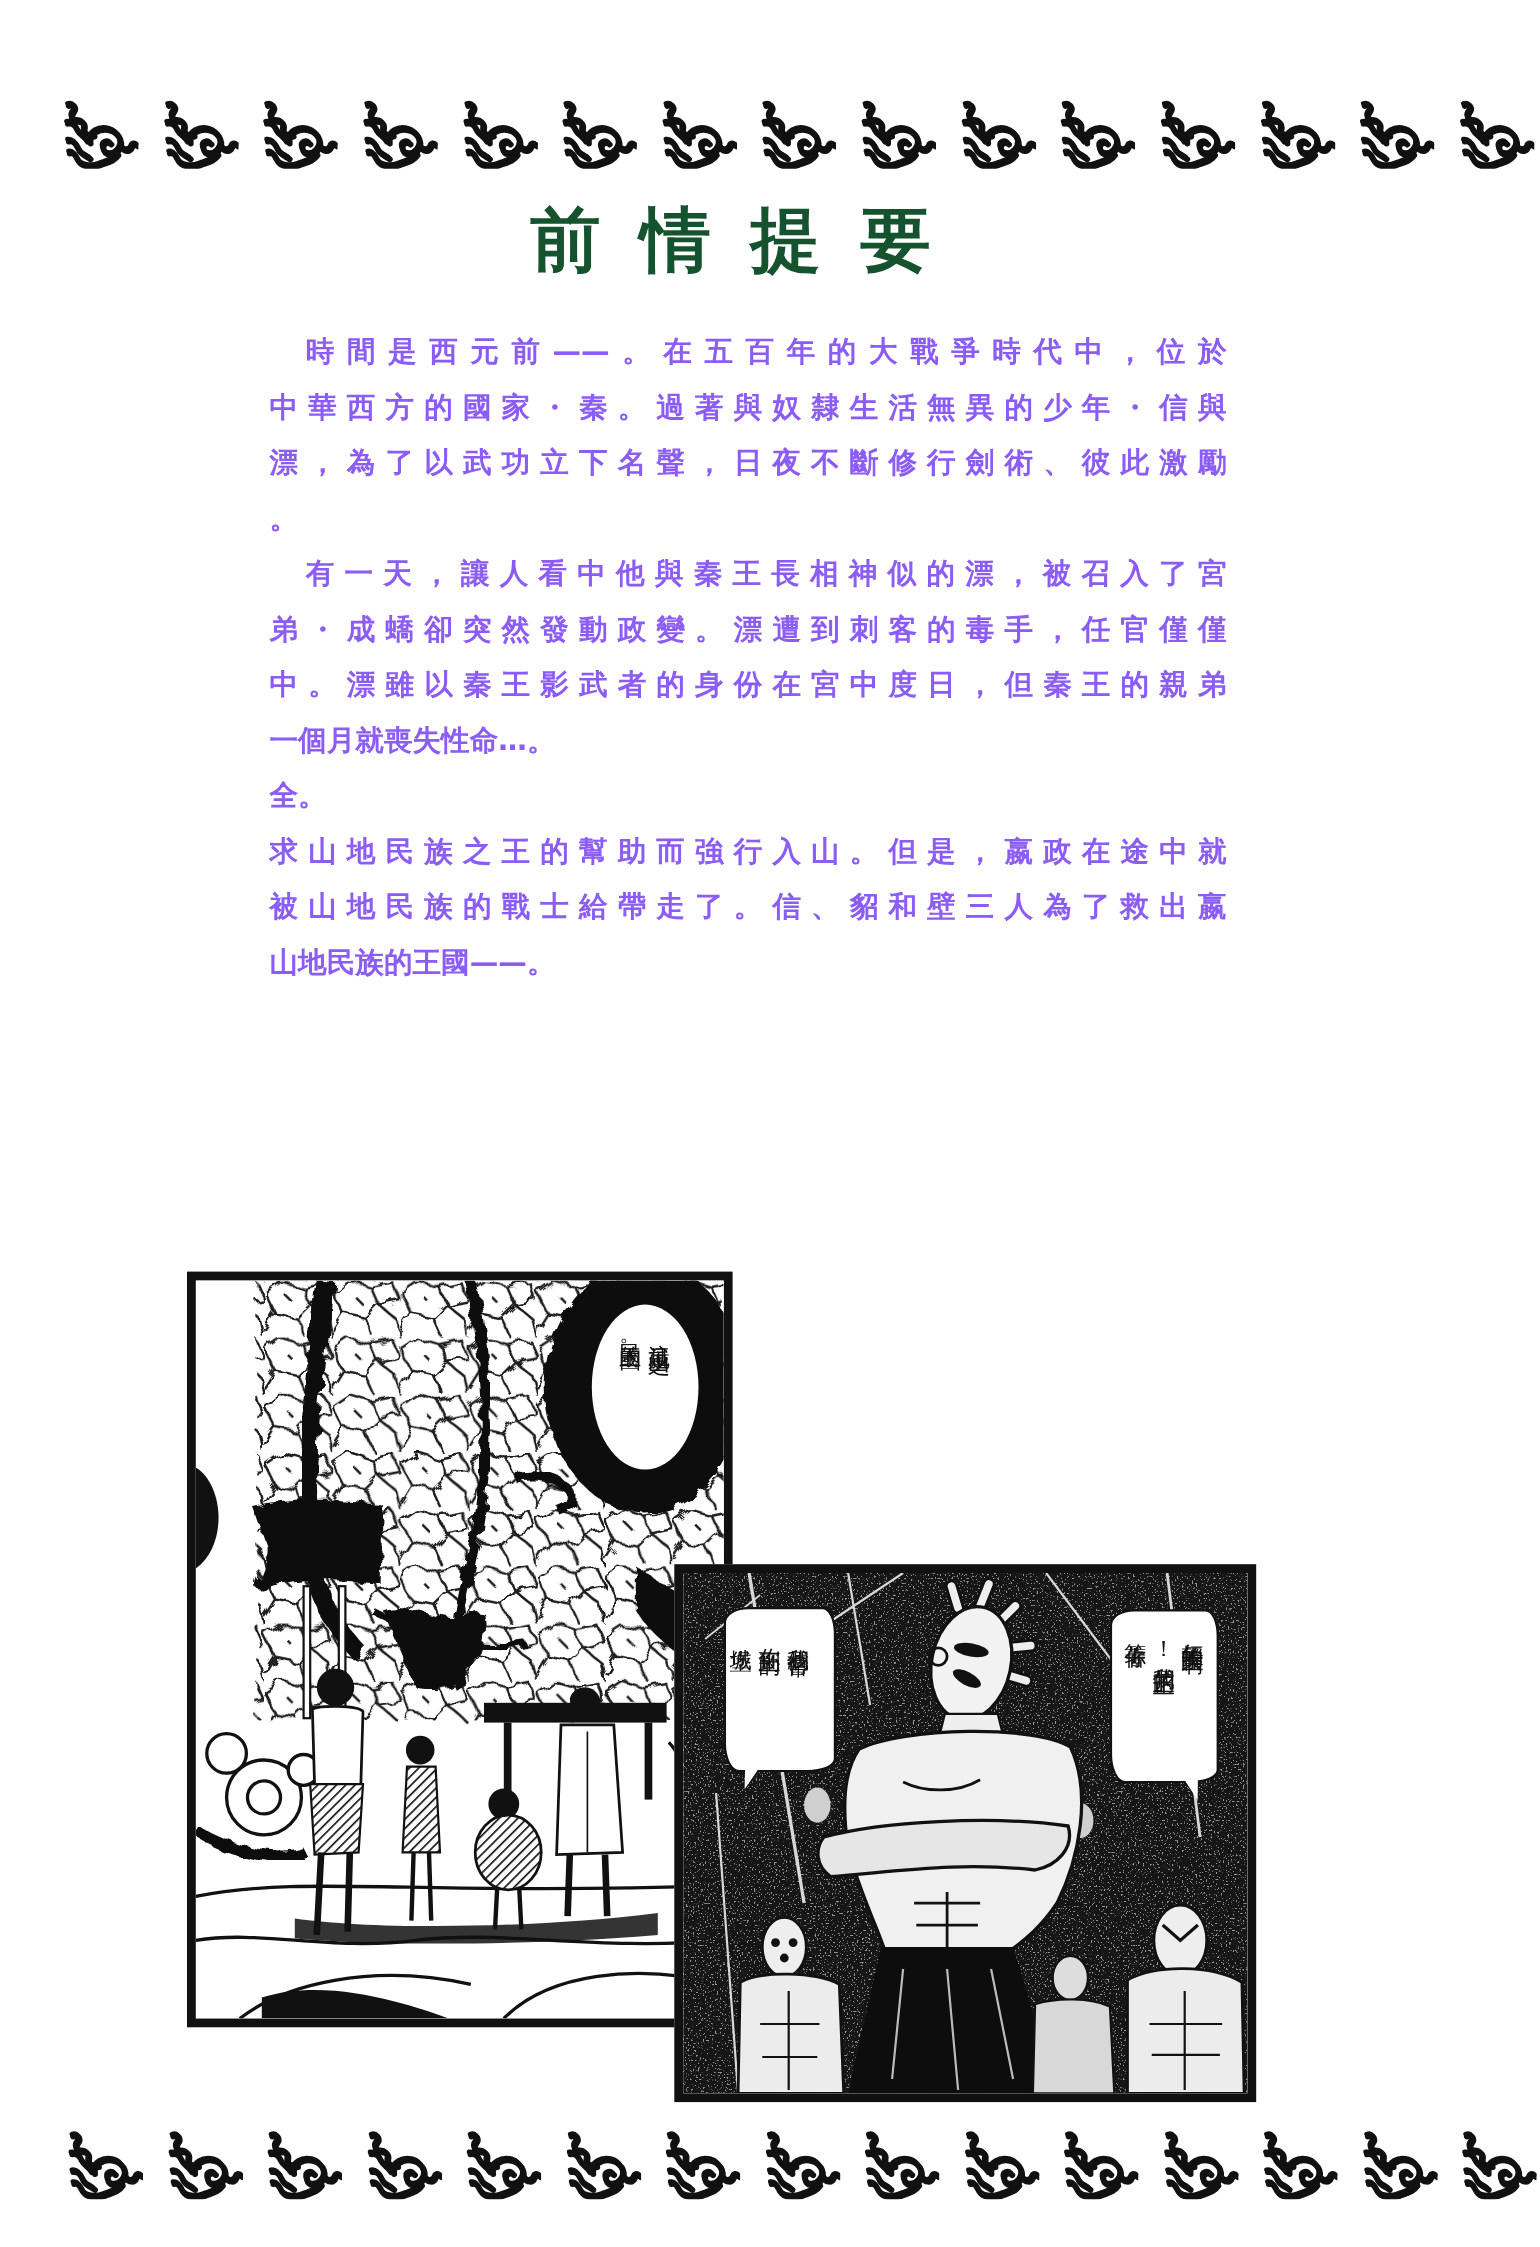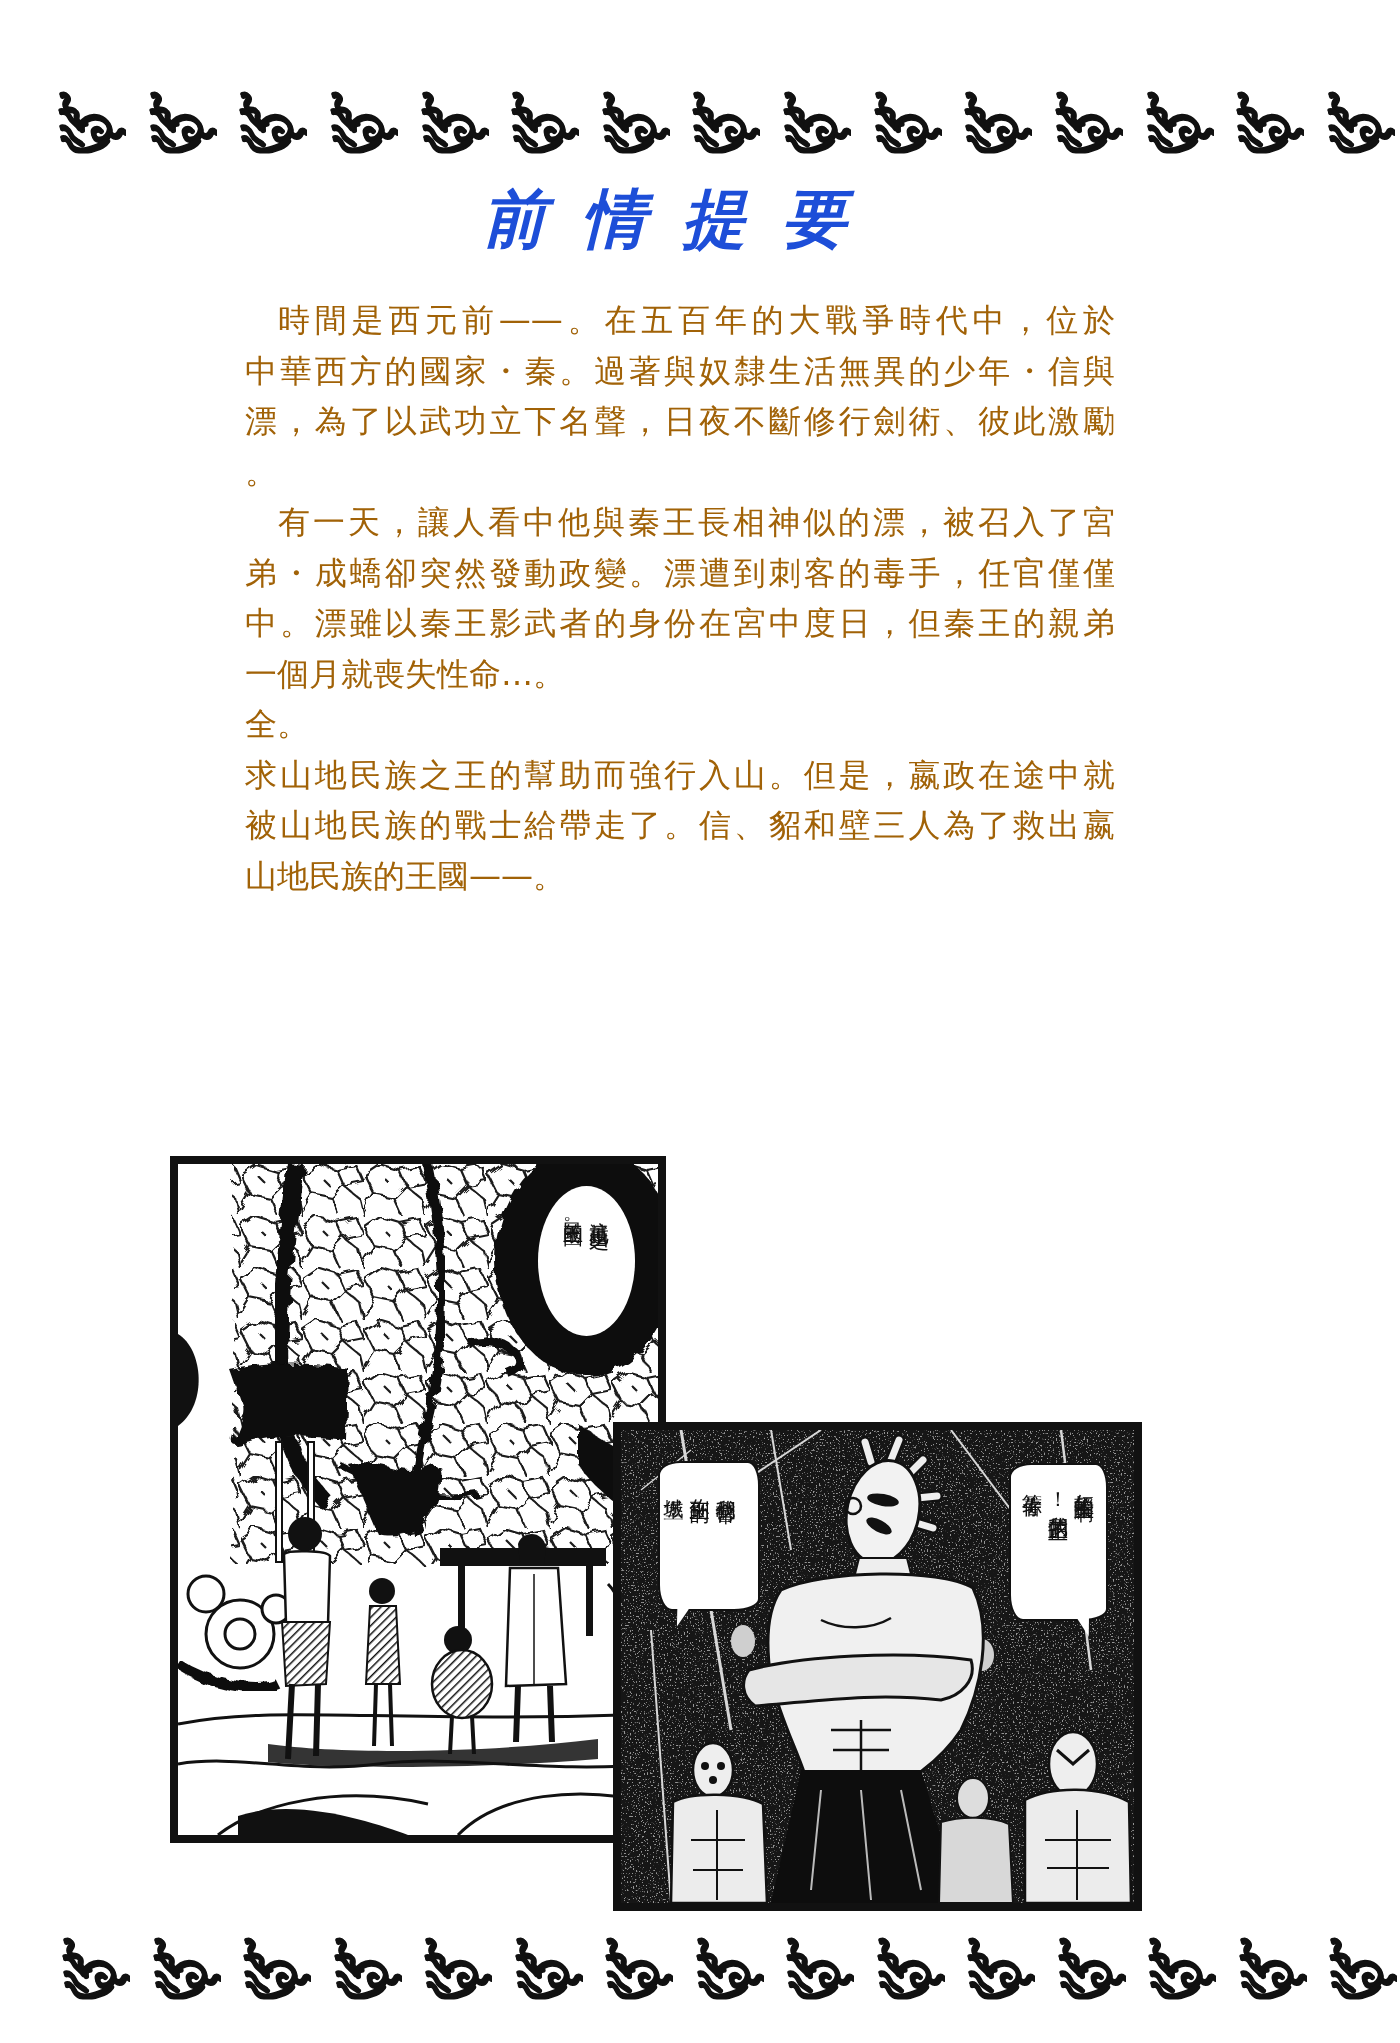--- a/index.html
+++ b/index.html
@@ -15,28 +15,28 @@
     position: absolute; display: flex; justify-content: space-between; align-items: flex-start;
   }
   .motif-row.top { left: 54px; top: 87px; width: 1341px; }
   .motif-row.bottom { left: 58px; top: 1933px; width: 1339px; }
   .motif-row svg { width: 72px; height: 68px; flex: none; }
 
   
   .title {
     position: absolute; left: 482px; top: 184px;
     font-size: 64px; font-weight: 900; line-height: 70px; letter-spacing: 36px;
-    color: #1d4ed8; white-space: nowrap; font-style: italic;
+    color: #14532d; white-space: nowrap;
   }
 
   
   .summary { position: absolute; left: 245px; top: 295px; width: 870px; }
   .para .line {
-    font-size: 32px; line-height: 50.5px; height: 50.5px;
-    text-align: justify; text-align-last: justify; color: #a16207;
+    font-size: 26px; line-height: 50.5px; height: 50.5px;
+    text-align: justify; text-align-last: justify; color: #8b5cf6; font-weight: bold;
   }
   .para .line.first { padding-left: 33px; }
   .para .line.last { text-align-last: left; }
 
   
   .panel {
     position: absolute; box-sizing: border-box; border: 8px solid #111; background: #fff; overflow: hidden;
   }
   .panel svg.art { position: absolute; left: 0; top: 0; display: block; }
   .panel-1 { left: 170px; top: 1156px; width: 496px; height: 687px; z-index: 1; }

